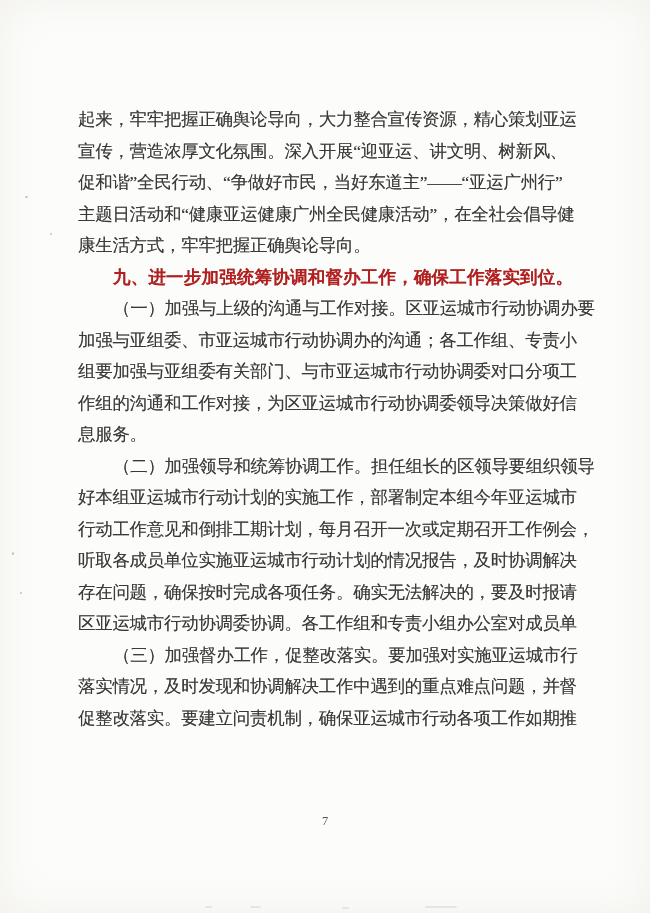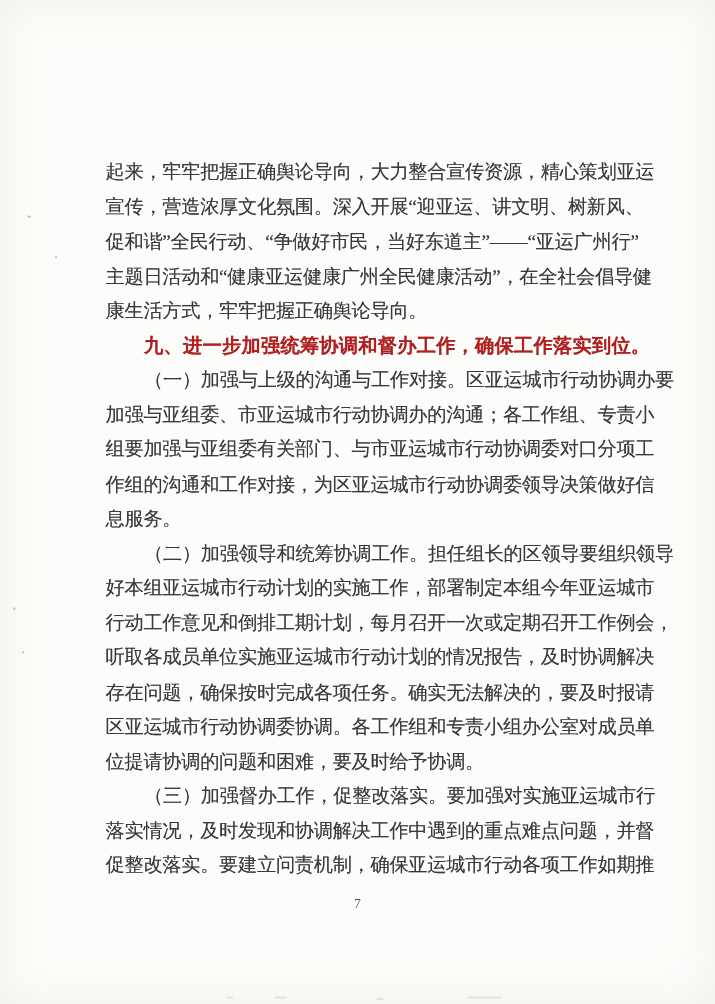--- a/index.html
+++ b/index.html
@@ -11,24 +11,23 @@
     position: relative;
     width: 650px;
     height: 913px;
     margin: 0 auto;
     background: #fcfcfa;
     overflow: hidden;
     box-shadow: inset 0 0 40px rgba(210,208,200,0.25);
   }
   .text-block {
     position: absolute;
-    left: 96px;
+    left: 78px;
     top: 104px;
     width: 512px;
-    margin-top: 37px;
   }
   .line {
     font-family: "Liberation Serif", "DejaVu Serif", serif;
     font-size: 17.5px;
     line-height: 31.5px;
     height: 31.5px;
     white-space: nowrap;
     color: #3a3a3a;
     text-shadow: 0 0 0.5px rgba(70,70,70,0.55);
     letter-spacing: -0.3px;
@@ -79,21 +78,20 @@
     <div class="line">加强与亚组委、市亚运城市行动协调办的沟通；各工作组、专责小</div>
     <div class="line">组要加强与亚组委有关部门、与市亚运城市行动协调委对口分项工</div>
     <div class="line">作组的沟通和工作对接，为区亚运城市行动协调委领导决策做好信</div>
     <div class="line">息服务。</div>
     <div class="line indent">（二）加强领导和统筹协调工作。担任组长的区领导要组织领导</div>
     <div class="line">好本组亚运城市行动计划的实施工作，部署制定本组今年亚运城市</div>
     <div class="line">行动工作意见和倒排工期计划，每月召开一次或定期召开工作例会，</div>
     <div class="line">听取各成员单位实施亚运城市行动计划的情况报告，及时协调解决</div>
     <div class="line">存在问题，确保按时完成各项任务。确实无法解决的，要及时报请</div>
     <div class="line">区亚运城市行动协调委协调。各工作组和专责小组办公室对成员单</div>
-    <div class="line">位提请协调的问题和困难，要及时给予协调。</div>
     <div class="line indent">（三）加强督办工作，促整改落实。要加强对实施亚运城市行</div>
     <div class="line">落实情况，及时发现和协调解决工作中遇到的重点难点问题，并督</div>
     <div class="line">促整改落实。要建立问责机制，确保亚运城市行动各项工作如期推</div>
   </div>
 
   <div class="page-number">7</div>
 
   <div class="speckle" style="left:25px; top:196px; width:3px; height:2px;"></div>
   <div class="speckle" style="left:50px; top:233px; width:2px; height:2px;"></div>
   <div class="speckle" style="left:12px; top:552px; width:2px; height:3px;"></div>

